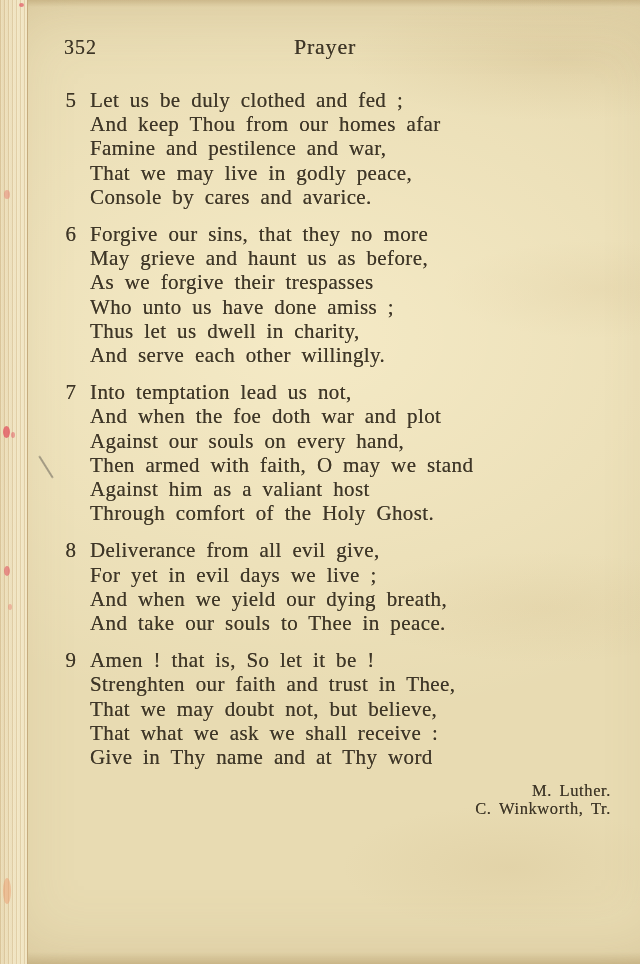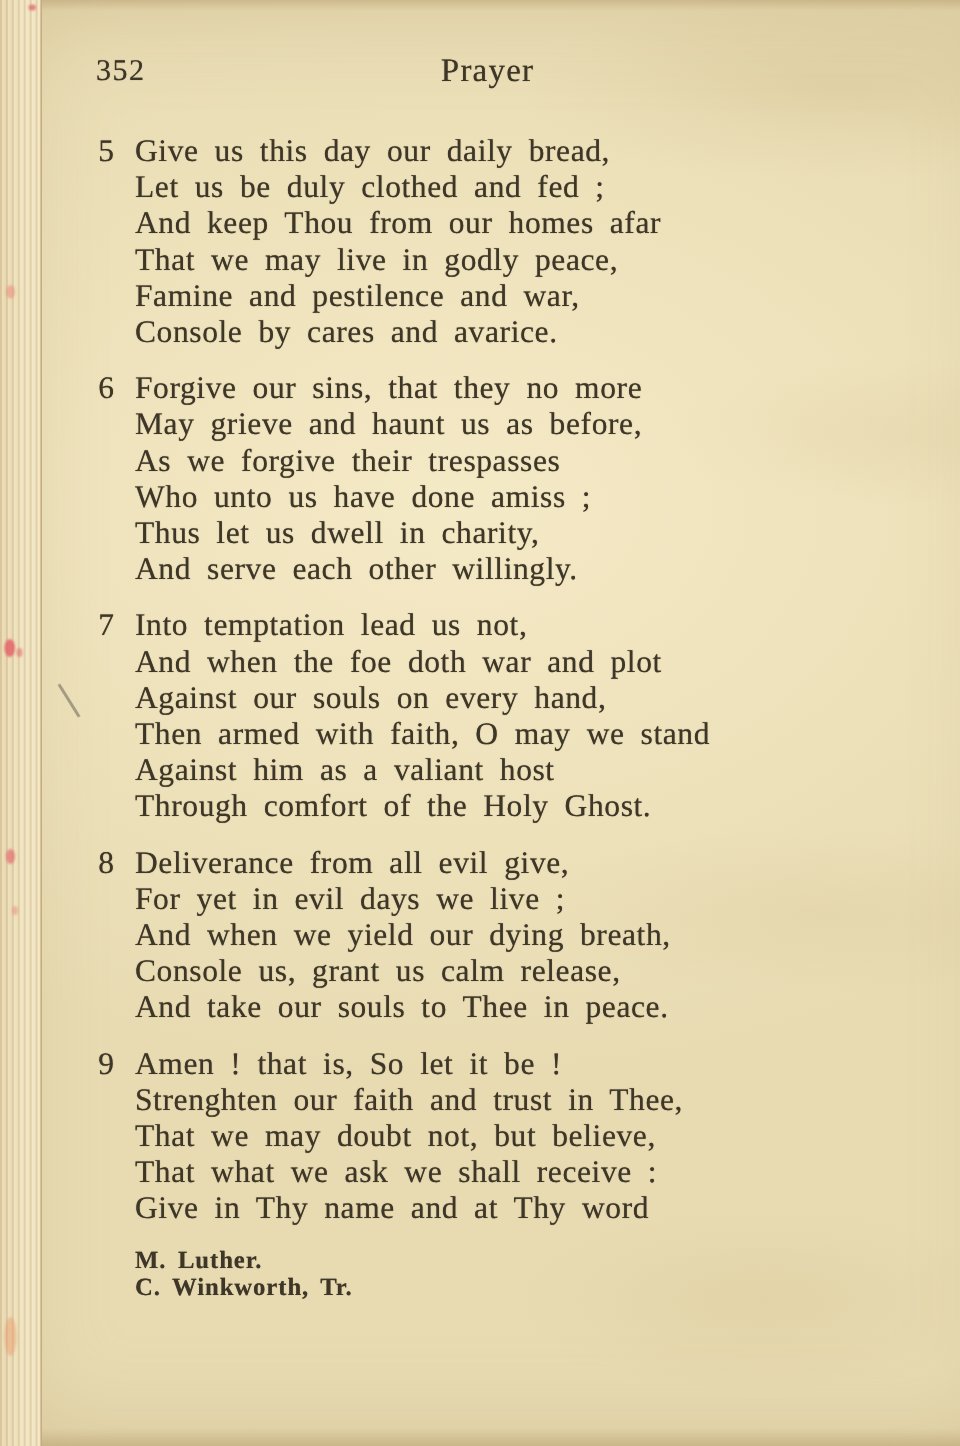--- a/index.html
+++ b/index.html
@@ -88,24 +88,23 @@
   }
   .verse-line {
     font-size: 21px;
     line-height: 24.2px;
     letter-spacing: 0.4px;
     word-spacing: 5px;
     white-space: nowrap;
     text-shadow: 0 0 0.6px rgba(62,54,39,0.75);
   }
   .attribution {
-    text-align: left;
+    text-align: right;
     padding-right: 28px;
     margin-top: 2px;
-    font-weight: bold;
   }
   .attribution div {
     font-size: 16.5px;
     line-height: 18px;
     letter-spacing: 0.6px;
     word-spacing: 3px;
     text-shadow: 0 0 0.5px rgba(62,54,39,0.7);
   }
 </style>
 </head>
@@ -125,25 +124,24 @@
 
   <div class="pencil-mark"></div>
 
   <div class="page-number">352</div>
   <div class="running-title">Prayer</div>
 
   <div class="text-block">
     <div id="stanzas">
         <div class="stanza">
           <span class="verse-num">5</span>
-          <div class="verse-line">Give us this day our daily bread,</div>
           <div class="verse-line">Let us be duly clothed and fed ;</div>
           <div class="verse-line">And keep Thou from our homes afar</div>
+          <div class="verse-line">Famine and pestilence and war,</div>
           <div class="verse-line">That we may live in godly peace,</div>
-          <div class="verse-line">Famine and pestilence and war,</div>
           <div class="verse-line">Console by cares and avarice.</div>
         </div>
         <div class="stanza">
           <span class="verse-num">6</span>
           <div class="verse-line">Forgive our sins, that they no more</div>
           <div class="verse-line">May grieve and haunt us as before,</div>
           <div class="verse-line">As we forgive their trespasses</div>
           <div class="verse-line">Who unto us have done amiss ;</div>
           <div class="verse-line">Thus let us dwell in charity,</div>
           <div class="verse-line">And serve each other willingly.</div>
@@ -155,21 +153,20 @@
           <div class="verse-line">Against our souls on every hand,</div>
           <div class="verse-line">Then armed with faith, O may we stand</div>
           <div class="verse-line">Against him as a valiant host</div>
           <div class="verse-line">Through comfort of the Holy Ghost.</div>
         </div>
         <div class="stanza">
           <span class="verse-num">8</span>
           <div class="verse-line">Deliverance from all evil give,</div>
           <div class="verse-line">For yet in evil days we live ;</div>
           <div class="verse-line">And when we yield our dying breath,</div>
-          <div class="verse-line">Console us, grant us calm release,</div>
           <div class="verse-line">And take our souls to Thee in peace.</div>
         </div>
         <div class="stanza">
           <span class="verse-num">9</span>
           <div class="verse-line">Amen ! that is, So let it be !</div>
           <div class="verse-line">Strenghten our faith and trust in Thee,</div>
           <div class="verse-line">That we may doubt not, but believe,</div>
           <div class="verse-line">That what we ask we shall receive :</div>
           <div class="verse-line">Give in Thy name and at Thy word</div>
         </div>

